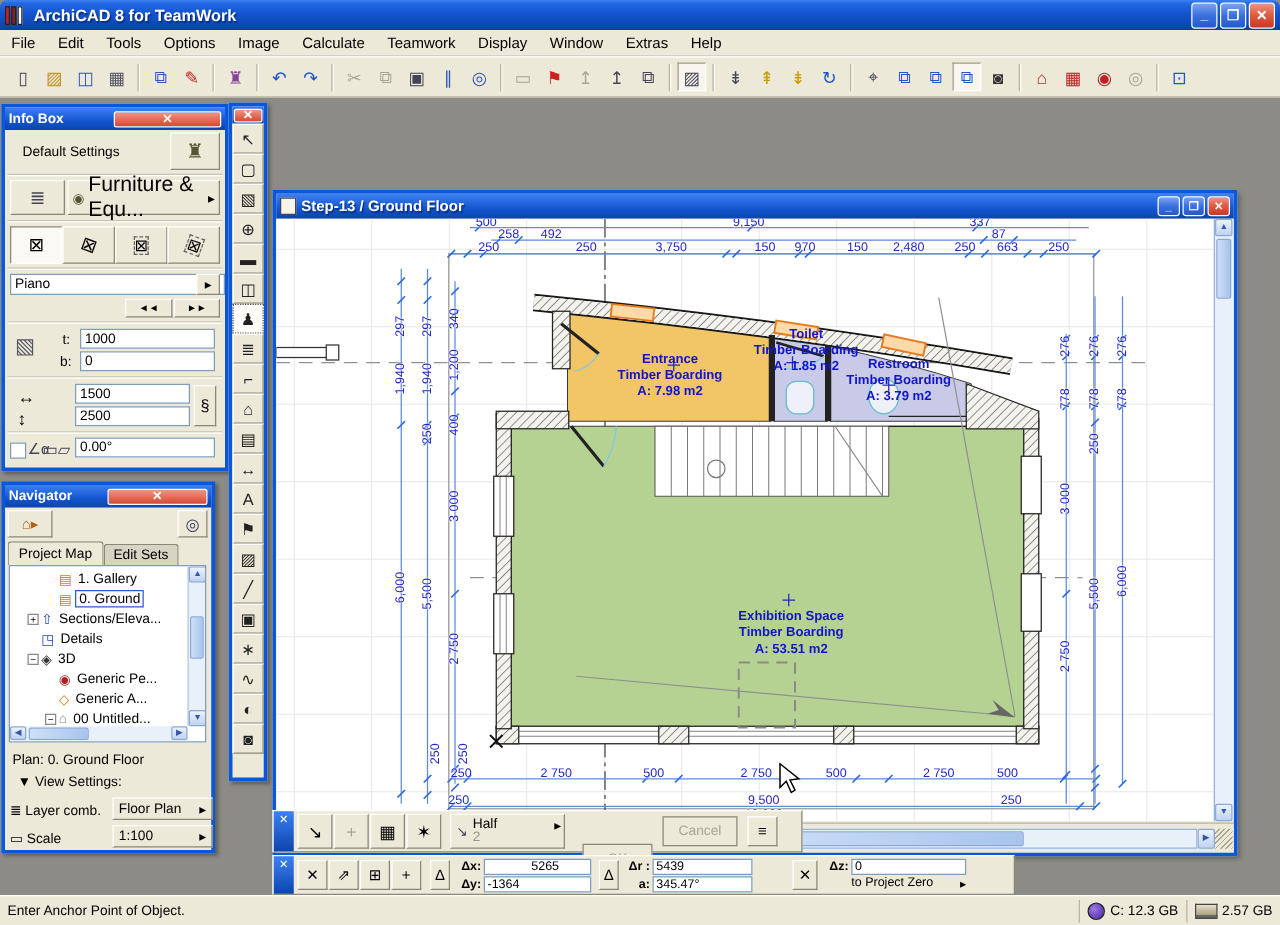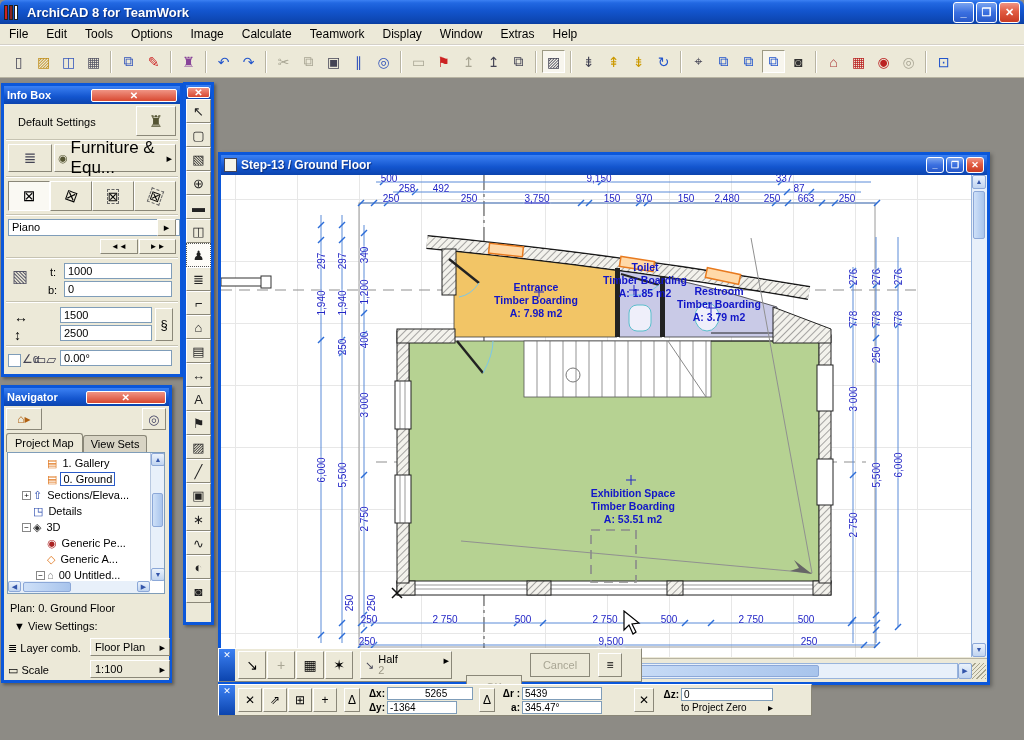--- a/index.html
+++ b/index.html
@@ -389,21 +389,21 @@
       </svg>
       <div id="dim-labels">
           <span class="dim" style="left: 168px; top: 3px;">500</span>
           <span class="dim" style="left: 378px; top: 3px;">9,150</span>
           <span class="dim" style="left: 563px; top: 3px;">337</span>
           <span class="dim" style="left: 186px; top: 13px;">258</span>
           <span class="dim" style="left: 220px; top: 13px;">492</span>
           <span class="dim" style="left: 578px; top: 13px;">87</span>
           <span class="dim" style="left: 170px; top: 23px;">250</span>
           <span class="dim" style="left: 248px; top: 23px;">250</span>
-          <span class="dim" style="left: 316px; top: 23px; text-decoration: underline;">3,750</span>
+          <span class="dim" style="left: 316px; top: 23px;">3,750</span>
           <span class="dim" style="left: 391px; top: 23px;">150</span>
           <span class="dim" style="left: 423px; top: 23px;">970</span>
           <span class="dim" style="left: 465px; top: 23px;">150</span>
           <span class="dim" style="left: 506px; top: 23px;">2,480</span>
           <span class="dim" style="left: 551px; top: 23px;">250</span>
           <span class="dim" style="left: 585px; top: 23px;">663</span>
           <span class="dim" style="left: 626px; top: 23px;">250</span>
           <span class="dim v" style="left: 100px; top: 86px;">297</span>
           <span class="dim v" style="left: 100px; top: 128px;">1,940</span>
           <span class="dim v" style="left: 100px; top: 295px;">6,000</span>
@@ -619,21 +619,21 @@
   <div id="navigator" class="palette">
     <div class="ptitle">
       <span>Navigator</span>
       <span class="pclose">✕</span>
     </div>
     <div class="body">
       <span class="xpbtn" style="position:absolute;left:2px;top:2px;width:36px;height:22px;font-size:12px;color:#B06010;">⌂▸</span>
       <span class="xpbtn" style="position:absolute;left:138px;top:2px;width:24px;height:22px;font-size:13px;color:#446;">◎</span>
       <div class="tabbar">
         <span class="tab active">Project Map</span>
-        <span class="tab">View Sets</span>
+        <span class="tab">Edit Sets</span>
       </div>
       <div class="tree">
         <div style="padding-top:2px;">
 
         <div class="trow" style="padding-left: 28px;">
               <span class="texp" style="visibility: hidden;"></span>
               <span class="ticn" style="color: rgb(224, 120, 32);">▤</span>
               <span class="tlbl">1. Gallery</span>
             </div>
             <div class="trow selected" style="padding-left: 28px;">
@@ -732,21 +732,21 @@
       </span>
     <span class="coordgrp">
       <span class="cbtn sm" style="width:16px;">Δ</span>
       <span style="display:flex;flex-direction:column;gap:1px;">
         <span style="display:flex;align-items:center;">
           <span class="coordlbl">Δx:</span>
           <span class="coordfield" style="width:86px;padding-left:37px;">5265</span>
         </span>
         <span style="display:flex;align-items:center;">
           <span class="coordlbl">Δy:</span>
-          <span class="coordfield" style="width:70px;">-1364</span>
+          <span class="coordfield" style="width:86px;">-1364</span>
         </span>
       </span>
     </span>
     <span class="coordgrp">
       <span class="cbtn sm" style="width:16px;">Δ</span>
       <span style="display:flex;flex-direction:column;gap:1px;">
         <span style="display:flex;align-items:center;">
           <span class="coordlbl">Δr :</span>
           <span class="coordfield" style="width:80px;">5439</span>
         </span>
@@ -767,18 +767,29 @@
           <span class="coordlbl"></span>
           <span style="width:92px;font-size:10px;display:flex;justify-content:space-between;">
               <i style="font-style:normal;">to Project Zero</i>
               <i style="font-style:normal;">▸</i>
             </span>
         </span>
       </span>
     </span>
   </div>
 
+  <div id="statusbar">
+    <span style="flex:1;padding-left:6px;">Enter Anchor Point of Object.</span>
+    <span class="stpanel">
+      <span style="width:14px;height:14px;border-radius:50%;background:radial-gradient(circle at 35% 35%,#9C7BE0,#4422AA);border:1px solid #222;display:inline-block;"></span>
+      <span>C: 12.3 GB</span>
+    </span>
+    <span class="stpanel">
+      <span style="width:18px;height:12px;background:linear-gradient(180deg,#E8E0C8,#A8A080);border:1px solid #444;border-bottom:3px ridge #666;display:inline-block;"></span>
+      <span>2.57 GB</span>
+    </span>
+  </div>
 
   <svg class="cursor" style="left:622px;top:610px;" width="20" height="26">
     <polygon points="2,1 2,20 7,15 11,24 14,22 10,14 17,13" fill="#fff" stroke="#000" stroke-width="1.2"></polygon>
   </svg>
 
 </div>
 
 </body></html>

